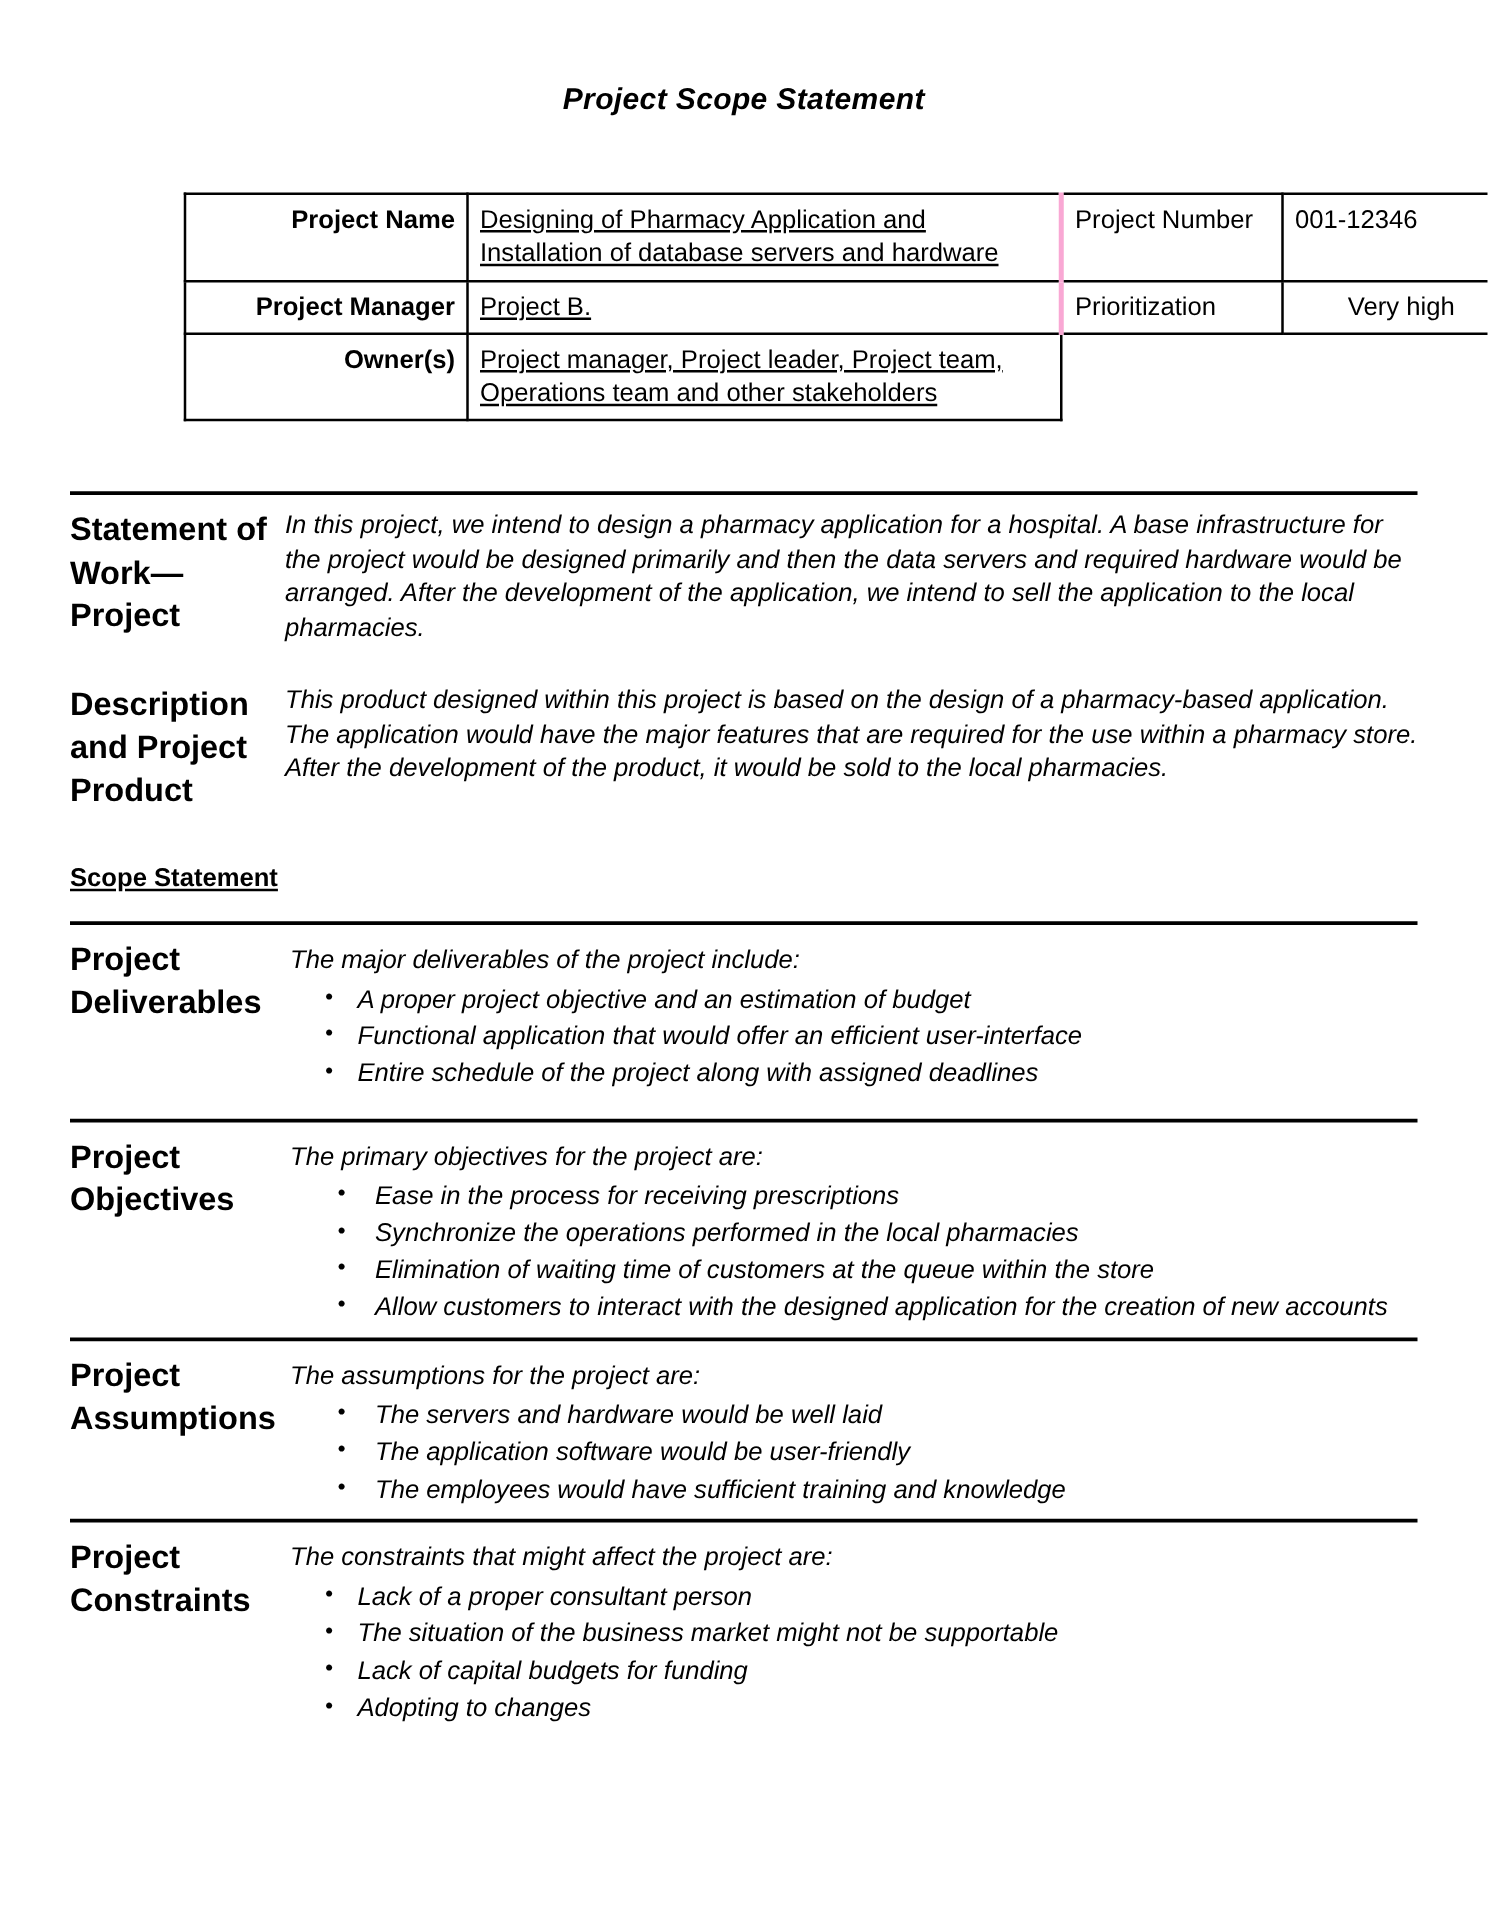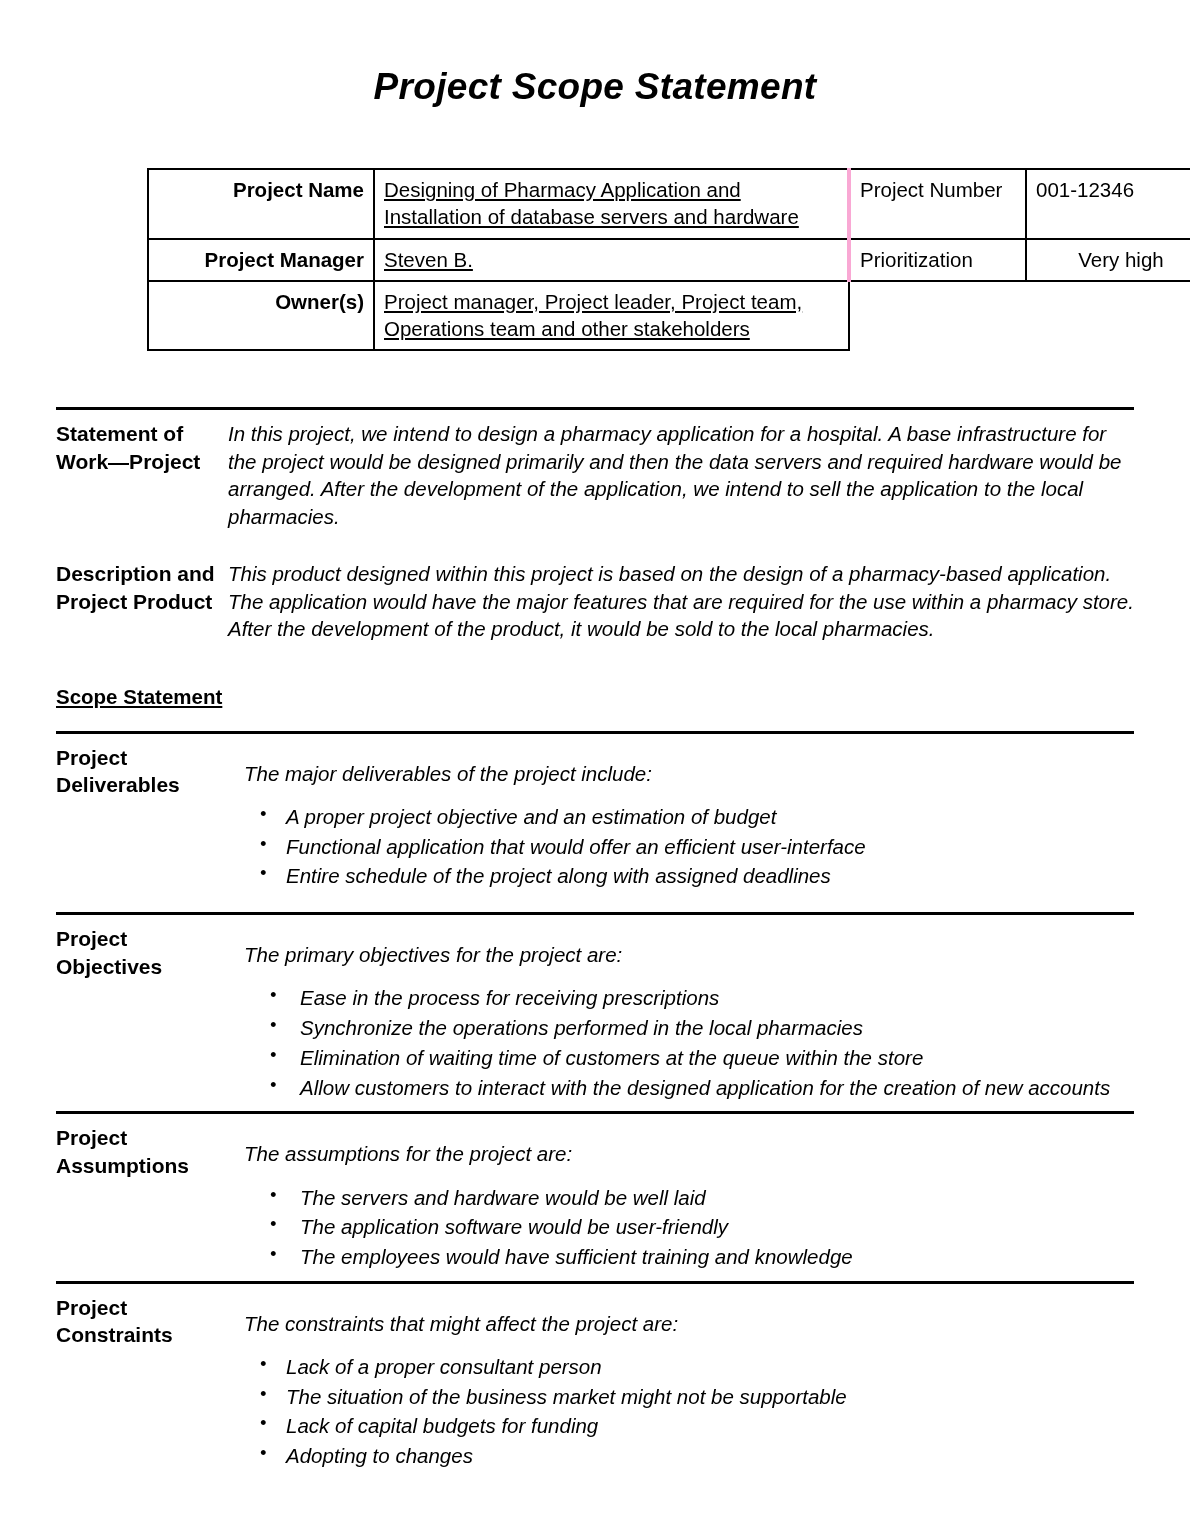--- a/index.html
+++ b/index.html
@@ -14,21 +14,21 @@
     color: #000000;
     position: relative;
   }
   .page {
     padding: 0 56px;
     box-sizing: border-box;
     width: 1190px;
   }
   .doc-title {
     text-align: center;
-    font-size: 37px;
+    font-size: 24px;
     font-weight: bold;
     font-style: italic;
     margin-top: 66px;
     margin-bottom: 0;
     letter-spacing: 0.3px;
   }
 
   
   .header-table {
     margin-top: 60px;
@@ -73,31 +73,31 @@
 
   
   .sec {
     display: flex;
     padding: 10px 0 8px 0;
   }
   .sec .label {
     width: 172px;
     flex: 0 0 172px;
     font-weight: bold;
-    font-size: 21px;
+    font-size: 26px;
     line-height: 1.32;
   }
   .sec .content {
     flex: 1 1 auto;
     font-style: italic;
     font-size: 20.5px;
     line-height: 1.34;
   }
   .sec .content p {
-    margin: 16px;
+    margin: 4px;
     font-style: italic;
   }
   ul.bullets {
     margin: 2px 0 0 0;
     padding-left: 58px;
     list-style: none;
   }
   ul.bullets li {
     position: relative;
     font-style: italic;
@@ -136,21 +136,21 @@
   <table class="header-table">
     <tbody>
       <tr>
         <td class="lbl">Project Name</td>
         <td class="val">Designing of Pharmacy Application and Installation of database servers and hardware</td>
         <td class="lbl2">Project Number</td>
         <td class="val2">001-12346</td>
       </tr>
       <tr>
         <td class="lbl">Project Manager</td>
-        <td class="val">Steven B.</td>
+        <td class="val">Project B.</td>
         <td class="lbl2">Prioritization</td>
         <td class="val2 center">Very high</td>
       </tr>
       <tr>
         <td class="lbl">Owner(s)</td>
         <td class="val">Project manager, Project leader, Project team, Operations team and other stakeholders</td>
         <td class="lbl2 nb-all"></td>
         <td class="val2 nb-all"></td>
       </tr>
     </tbody>

